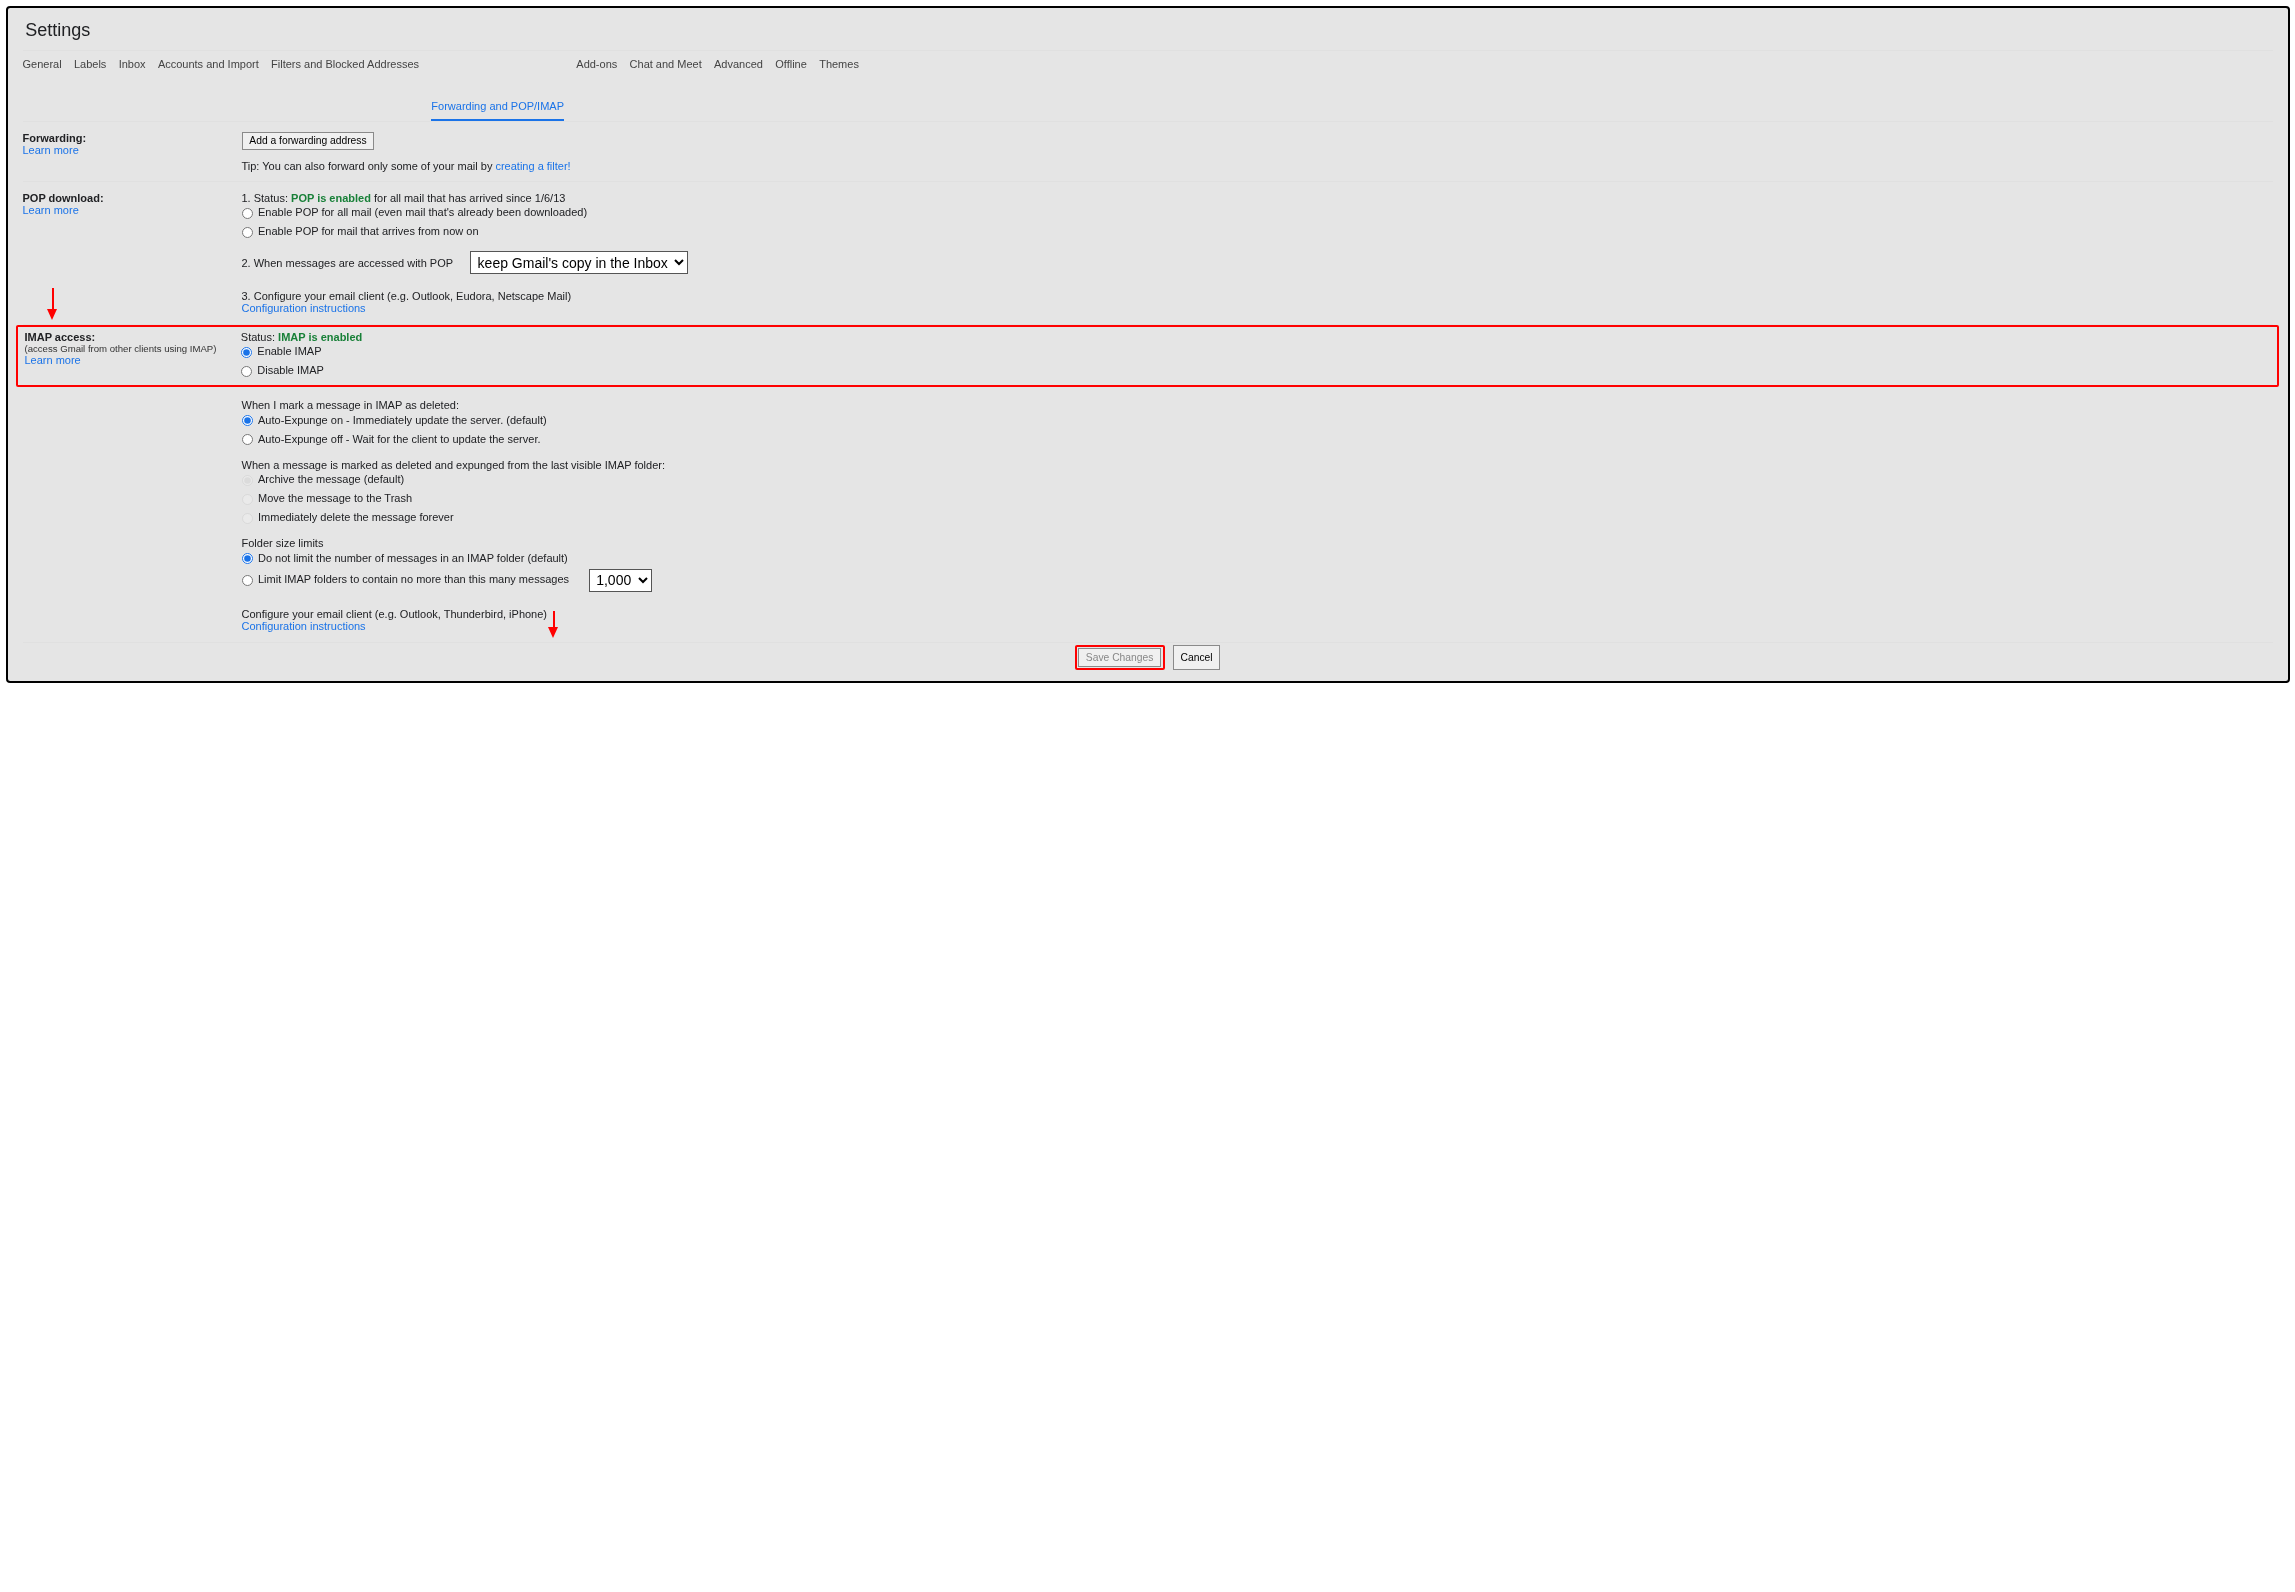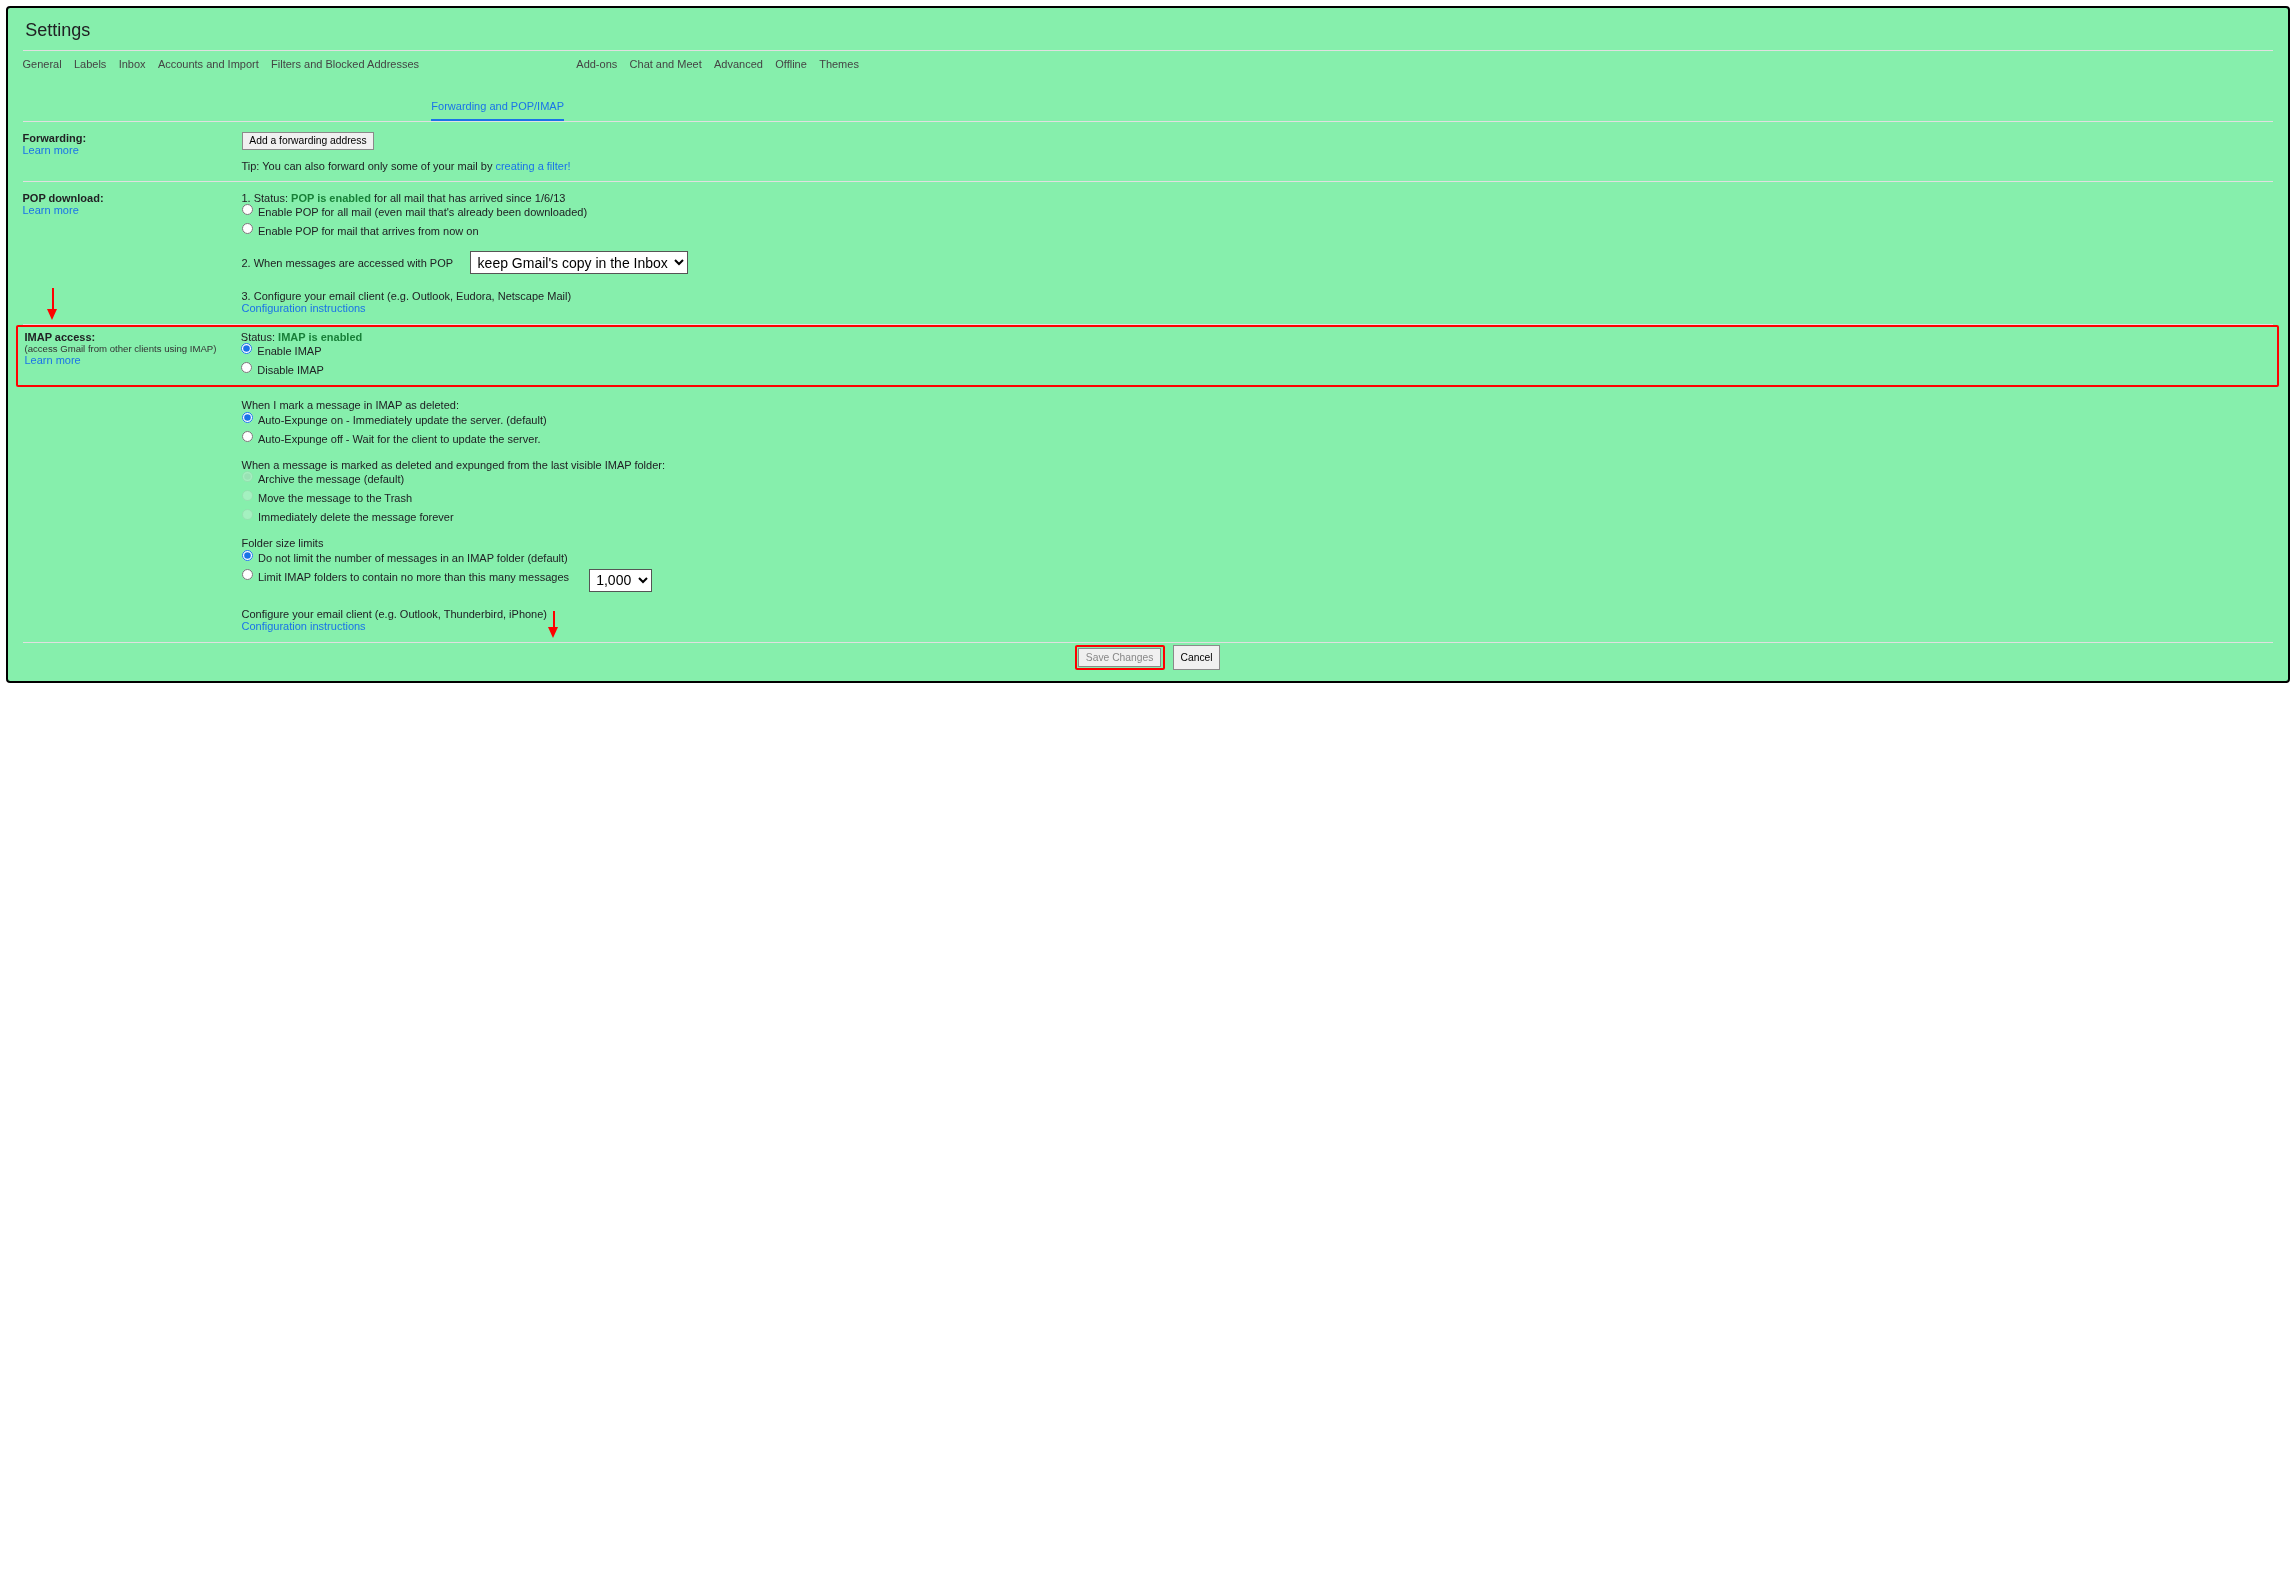--- a/index.html
+++ b/index.html
@@ -11,21 +11,21 @@
     color: #202124;
     background: #fff;
   }
   .window {
     border: 2.1px solid #000;
     border-radius: 4.1px;
     margin: 5.5px;
     padding: 12.3px 15px 11px 15px;
     min-height: 602px;
     position: relative;
-    background:#86efac;
+    background:#e5e5e5;
   }
   .title {
     font-size: 18px;
     font-weight: 400;
     padding: 0 0 9.6px 2.7px;
   }
   .tabs {
     border-top: 0.7px solid #e0e0e0;
     border-bottom: 0.7px solid #e0e0e0;
     padding: 6.8px 0 0 0;
@@ -83,20 +83,21 @@
   .btn-classic:disabled { color:#888; }
   select {
     font-size: 14px;
     background:#fff;
     border:0.7px solid #555;
     padding: 1.4px 2.7px;
     margin-left: 14px;
   }
   .opt-row {
     display:flex;
+    align-items:center;
     gap:5.5px;
     padding:0.7px 0;
     line-height:1.6;
   }
   .opt-row input[type=radio] {
     width:11px;height:11px;margin:0;
     accent-color:#1a73e8;
   }
   .opt-row.faded input[type=radio]{ opacity:0.4; }
   .block { margin-bottom: 9.6px; }

